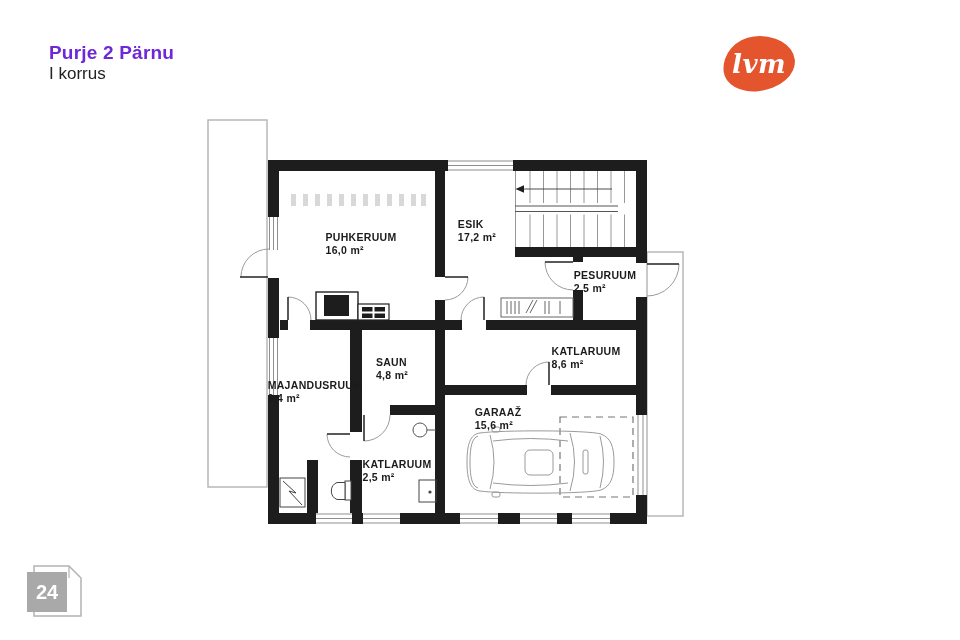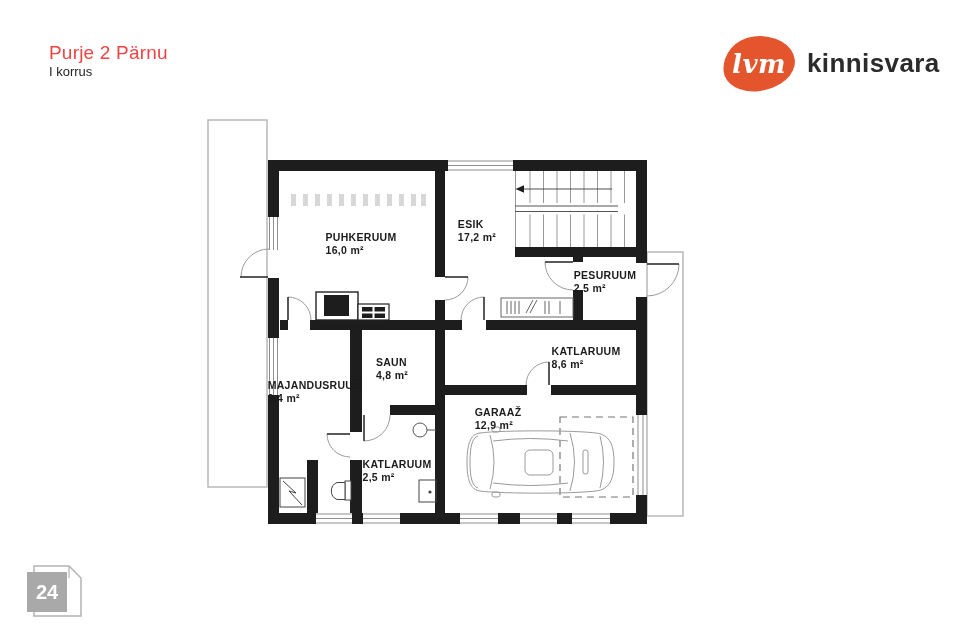--- a/index.html
+++ b/index.html
@@ -1,21 +1,21 @@
 <!DOCTYPE html>
 <html><head>
 <meta charset="utf-8">
 <style>
   html,body{margin:0;padding:0;background:#fff;}
   #screen{
     position:relative;width:960px;height:640px;background:#ffffff;overflow:hidden;
     font-family:"Liberation Sans", sans-serif;
   }
-  .title{position:absolute;left:49px;top:42px;font-size:19px;font-weight:400;color:#ef4444;letter-spacing:.2px;}
-  .subtitle{position:absolute;left:49px;top:64px;font-size:13px;font-weight:400;color:#232323;}
+  .title{position:absolute;left:49px;top:42px;font-size:19px;font-weight:700;color:#6d28d9;letter-spacing:.2px;}
+  .subtitle{position:absolute;left:49px;top:64px;font-size:17px;font-weight:400;color:#232323;}
   .logo-blob{
     position:absolute;left:723px;top:36px;width:72px;height:55px;background:#e4552d;
     border-radius:47% 53% 55% 45% / 58% 50% 50% 42%;
     transform:rotate(-6deg);
     display:flex;align-items:center;justify-content:center;
   }
   .logo-mark{
     font-family:"DejaVu Serif", serif;font-style:italic;font-weight:700;
     color:#ffffff;font-size:26px;transform:rotate(6deg);letter-spacing:.5px;
   }
@@ -33,21 +33,20 @@
 <body>
 
 <div id="screen">
 
   <div class="title">Purje 2 Pärnu</div>
   <div class="subtitle">I korrus</div>
 
   <div class="logo-blob">
     <span class="logo-mark">lvm</span>
   </div>
-  <div class="logo-text">kinnisvara</div>
 
   <svg class="plan-svg" width="510" height="440" viewBox="190 100 510 440">
 
     <g stroke="#b8b8b8" stroke-width="1.5" fill="none">
       <rect x="208" y="120" width="59" height="367"></rect>
     </g>
     <g stroke="#b8b8b8" stroke-width="1.5" fill="none">
       <rect x="647" y="252" width="36" height="264"></rect>
     </g>
 
@@ -254,21 +253,21 @@
   <div class="room-label" style="left:605px;top:281px">
     <div class="room-name">PESURUUM</div>
     <div class="room-area">2,5 m²</div>
   </div>
   <div class="room-label" style="left:586px;top:357px">
     <div class="room-name">KATLARUUM</div>
     <div class="room-area">8,6 m²</div>
   </div>
   <div class="room-label" style="left:498px;top:418px">
     <div class="room-name">GARAAŽ</div>
-    <div class="room-area">12,9 m²</div>
+    <div class="room-area">15,6 m²</div>
   </div>
   <div class="room-label" style="left:392px;top:368px">
     <div class="room-name">SAUN</div>
     <div class="room-area">4,8 m²</div>
   </div>
   <div class="room-label" style="left:315px;top:391px">
     <div class="room-name">MAJANDUSRUUM</div>
     <div class="room-area">9,4 m²</div>
   </div>
   <div class="room-label" style="left:397px;top:470px">

